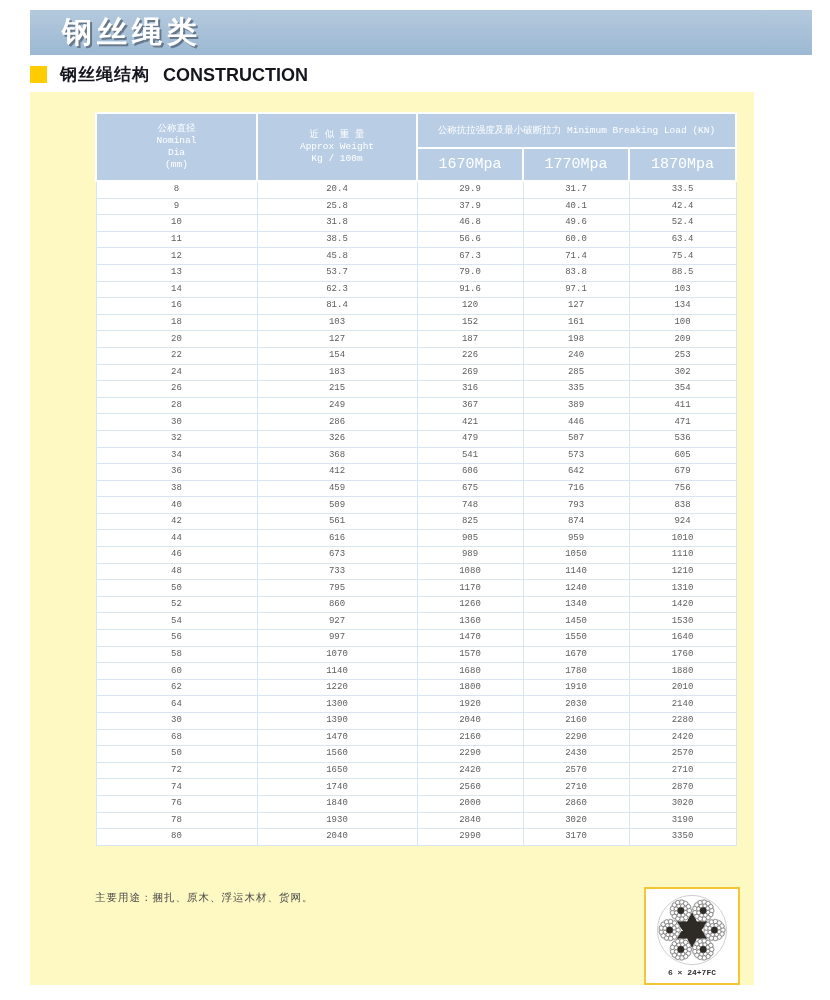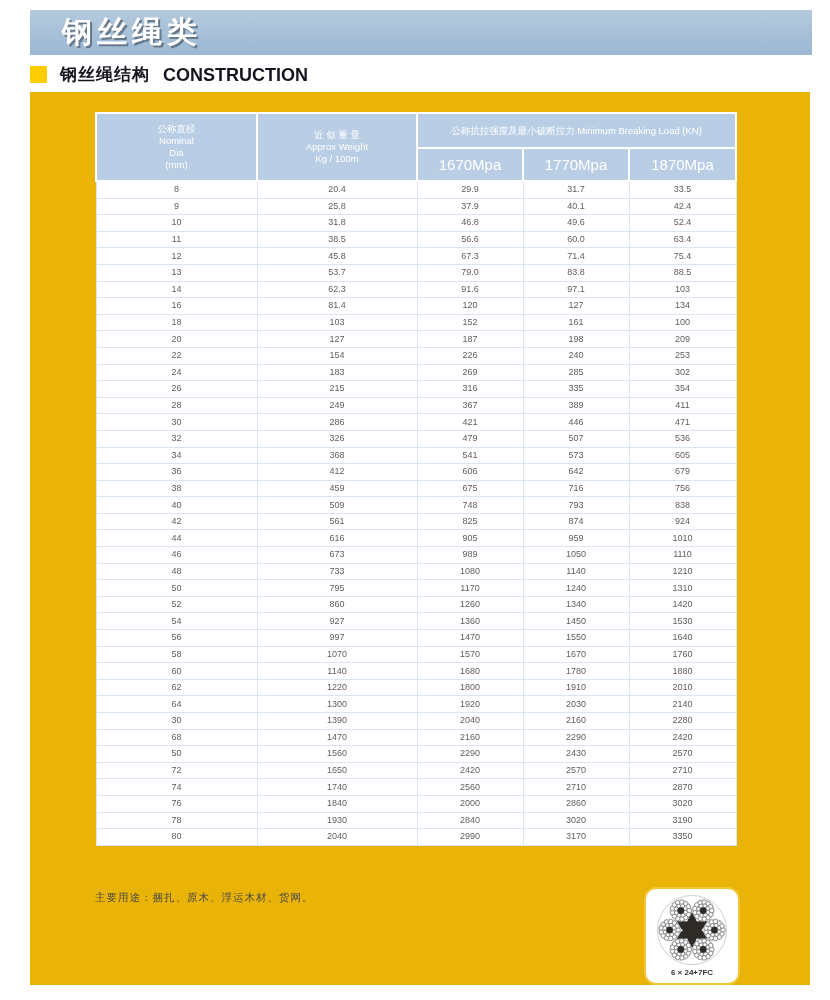--- a/index.html
+++ b/index.html
@@ -24,22 +24,23 @@
   
   .section-row{
     position:absolute;left:30px;top:62px;height:24px;
     display:flex;align-items:center;gap:13px;
   }
   .yellow-sq{width:17px;height:17px;background:#ffcc00;}
   .section-zh{font-size:17px;font-weight:bold;color:#15151e;letter-spacing:1px;text-align:right;}
   .section-en{font-size:18px;font-weight:bold;color:#15151e;margin-top:2px;}
   
   .panel{
-    position:absolute;left:30px;top:92px;width:780px;height:893px;
-    background:#eab308;
+    position:absolute;left:30px;top:92px;width:724px;height:893px;
+    background:#fef9c3;
+    font-family:Liberation Mono, monospace;
   }
   
   .table-wrap{position:absolute;left:65px;top:20px;}
   table.spec{border-collapse:collapse;table-layout:fixed;width:640px;}
   table.spec col.c1{width:161px;}
   table.spec col.c2{width:160px;}
   table.spec col.c3,table.spec col.c4{width:106px;}
   table.spec col.c5{width:107px;}
   table.spec th{
     background:#b9cee5;color:#ffffff;font-weight:normal;
@@ -54,21 +55,21 @@
     border:1px solid #d9e5f1;height:15.6px;padding:0;line-height:15px;
   }
   
   .usage-note{
     position:absolute;left:65px;top:799px;font-size:10.5px;color:#4a4a4a;
     letter-spacing:1px;
   }
   
   .diagram-box{
     position:absolute;left:614px;top:795px;width:92px;height:94px;
-    background:#ffffff;border:2px solid #f3c636;border-radius:12px;
+    background:#ffffff;border:2px solid #f3c636;border-radius:0;
     display:flex;flex-direction:column;align-items:center;justify-content:flex-start;
   }
   .diagram-box svg{margin-top:3px;}
   .diagram-caption{font-size:8px;font-weight:bold;color:#333333;margin-top:0px;}
 </style>
 </head>
 <body>
 
 <div class="title-bar">
   <span class="title-zh">钢丝绳类</span>

